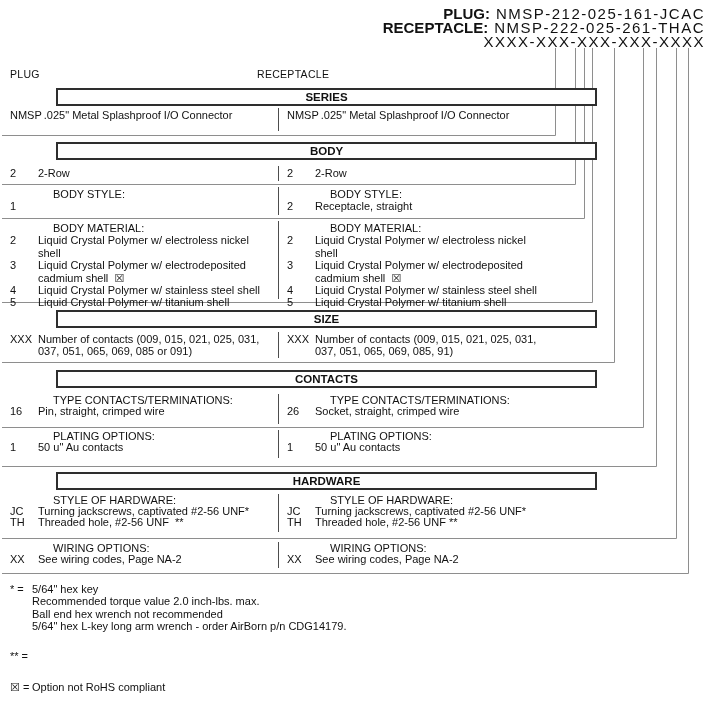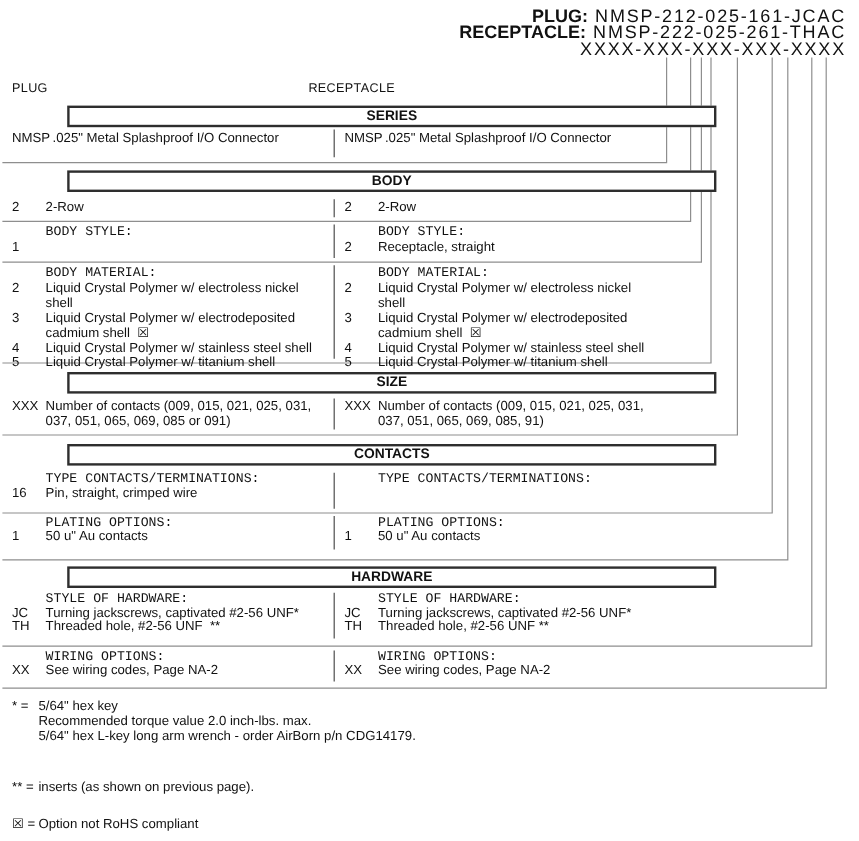--- a/index.html
+++ b/index.html
@@ -18,21 +18,21 @@
   
   .row{position:absolute;left:0;width:556px;font-size:11px;}
   .row.normal{line-height:12.4px;}
   .row.tight{line-height:11px;}
   .cell{position:absolute;top:0;}
   .cell.left{left:10px;width:262px;}
   .cell.right{left:287px;width:263px;}
   .item{display:flex;}
   .code{min-width:26px;margin-right:2px;flex-shrink:0;}
   .desc{flex:1;white-space:pre-wrap;}
-  .rlabel{margin-left:28px;font-family:Liberation Mono, monospace;}
+  .rlabel{margin-left:43px;}
   
   .fn{position:absolute;left:10px;width:700px;font-size:11px;display:flex;}
   .fn.lh{line-height:12.3px;}
   .fn-marker{flex:0 0 22px;white-space:pre;}
   .fn-lines{flex:1;}
   .fn-line{display:block;}
   
   #lines{position:absolute;top:0;left:0;pointer-events:none;}
 </style>
 </head>
@@ -191,20 +191,24 @@
 <div class="row tight" style="top:395px">
   <div class="cell left">
     <div class="rlabel">TYPE CONTACTS/TERMINATIONS:</div>
     <div class="item">
       <span class="code">16</span>
       <span class="desc">Pin, straight, crimped wire</span>
     </div>
   </div>
   <div class="cell right">
     <div class="rlabel">TYPE CONTACTS/TERMINATIONS:</div>
+    <div class="item">
+      <span class="code">26</span>
+      <span class="desc">Socket, straight, crimped wire</span>
+    </div>
   </div>
 </div>
 <div class="row tight" style="top:431px">
   <div class="cell left">
     <div class="rlabel">PLATING OPTIONS:</div>
     <div class="item">
       <span class="code">1</span>
       <span class="desc">50 u" Au contacts</span>
     </div>
   </div>
@@ -259,27 +263,27 @@
       <span class="desc">See wiring codes, Page NA-2</span>
     </div>
   </div>
 </div>
 
 <div class="fn lh" style="top:583px">
   <span class="fn-marker">* =</span>
   <span class="fn-lines">
     <span class="fn-line">5/64" hex key</span>
     <span class="fn-line">Recommended torque value 2.0 inch-lbs. max.</span>
+    <span class="fn-line">Ball end hex wrench not recommended</span>
     <span class="fn-line">5/64" hex L-key long arm wrench - order AirBorn p/n CDG14179.</span>
   </span>
 </div>
 <div class="fn lh" style="top:650px">
   <span class="fn-marker">** =</span>
   <span class="fn-lines">
-    <span class="fn-line">inserts (as shown on previous page).</span>
   </span>
 </div>
 <div class="fn lh" style="top:681px">
   <span class="fn-marker">☒ =</span>
   <span class="fn-lines">
     <span class="fn-line">Option not RoHS compliant</span>
   </span>
 </div>
 
 </body></html>

